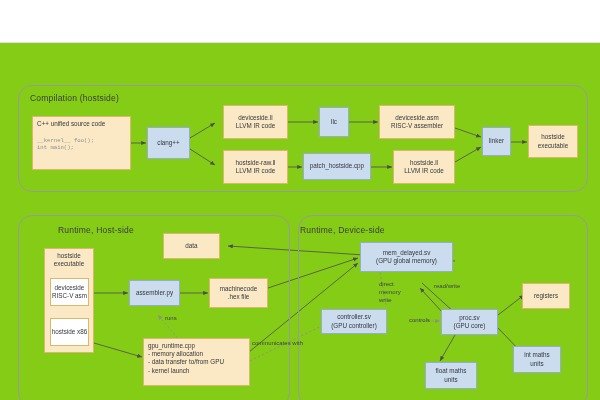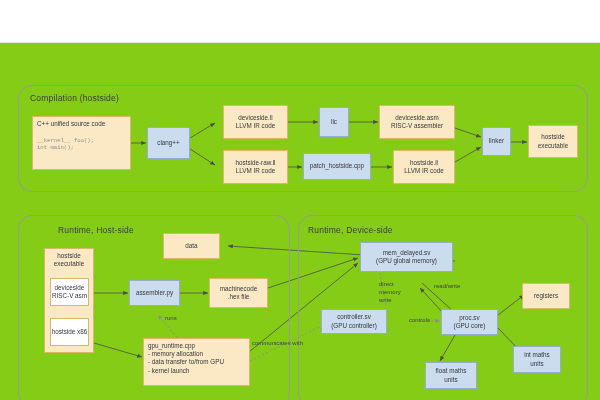--- a/index.html
+++ b/index.html
@@ -74,21 +74,21 @@
       </g>
     </svg>
 
     <div class="panel" style="left:18px;top:42px;width:568px;height:105px;"></div>
     <div class="panel-title" style="left:30px;top:50px;">Compilation (hostside)</div>
 
     <div class="panel" style="left:18px;top:172px;width:270px;height:190px;"></div>
     <div class="panel-title" style="left:32px;top:182px;padding-left:26px;">Runtime, Host-side</div>
 
     <div class="panel" style="left:298px;top:172px;width:288px;height:190px;"></div>
-    <div class="panel-title" style="left:308px;top:182px;">Runtime, Device-side</div>
+    <div class="panel-title" style="left:300px;top:182px;">Runtime, Device-side</div>
 
     <div class="node yellow left topalign" style="left:32px;top:73px;width:99px;height:54px;">
       <span class="ln">C++ unified source code</span>
       <span class="ln code" style="margin-top:9px;">__kernel__ foo();</span>
       <span class="ln code">int main();</span>
     </div>
 
     <div class="node blue" style="left:147px;top:84px;width:43px;height:32px;">
       <span class="ln">clang++</span>
     </div>

